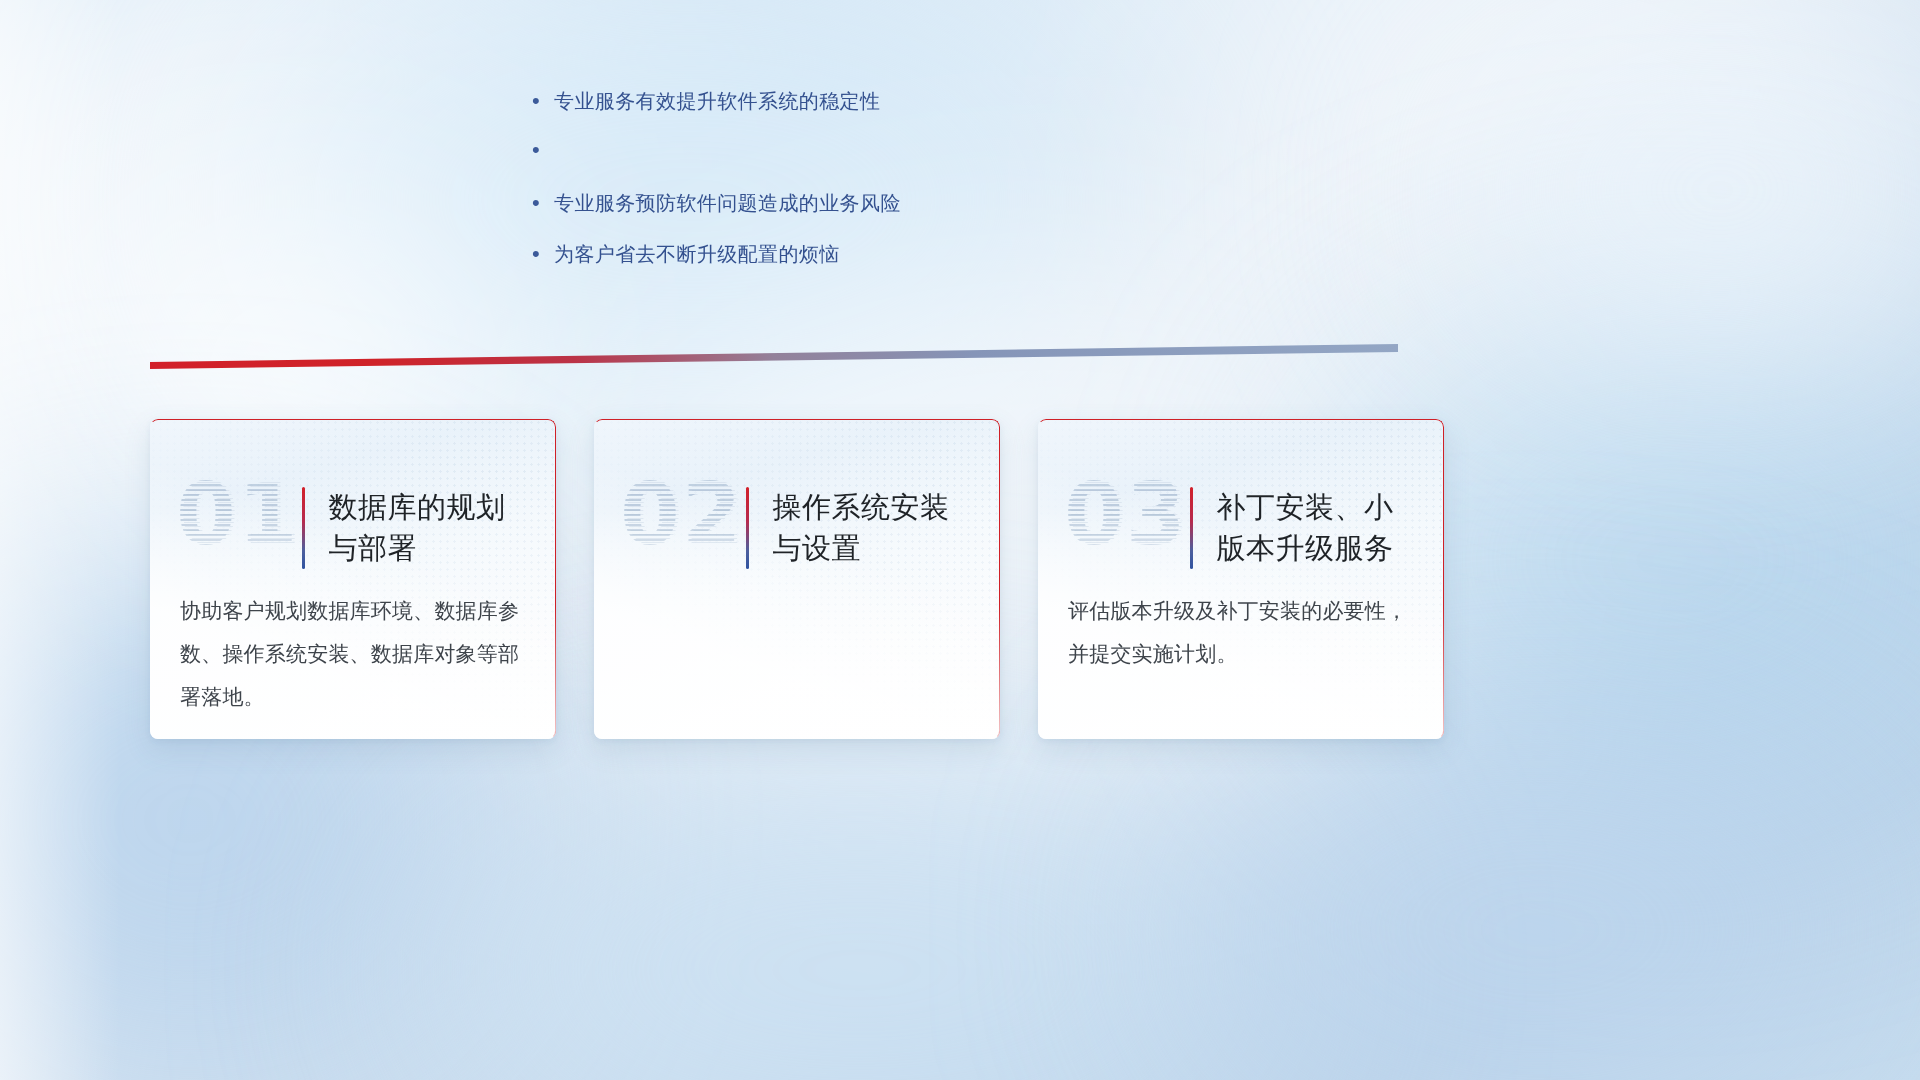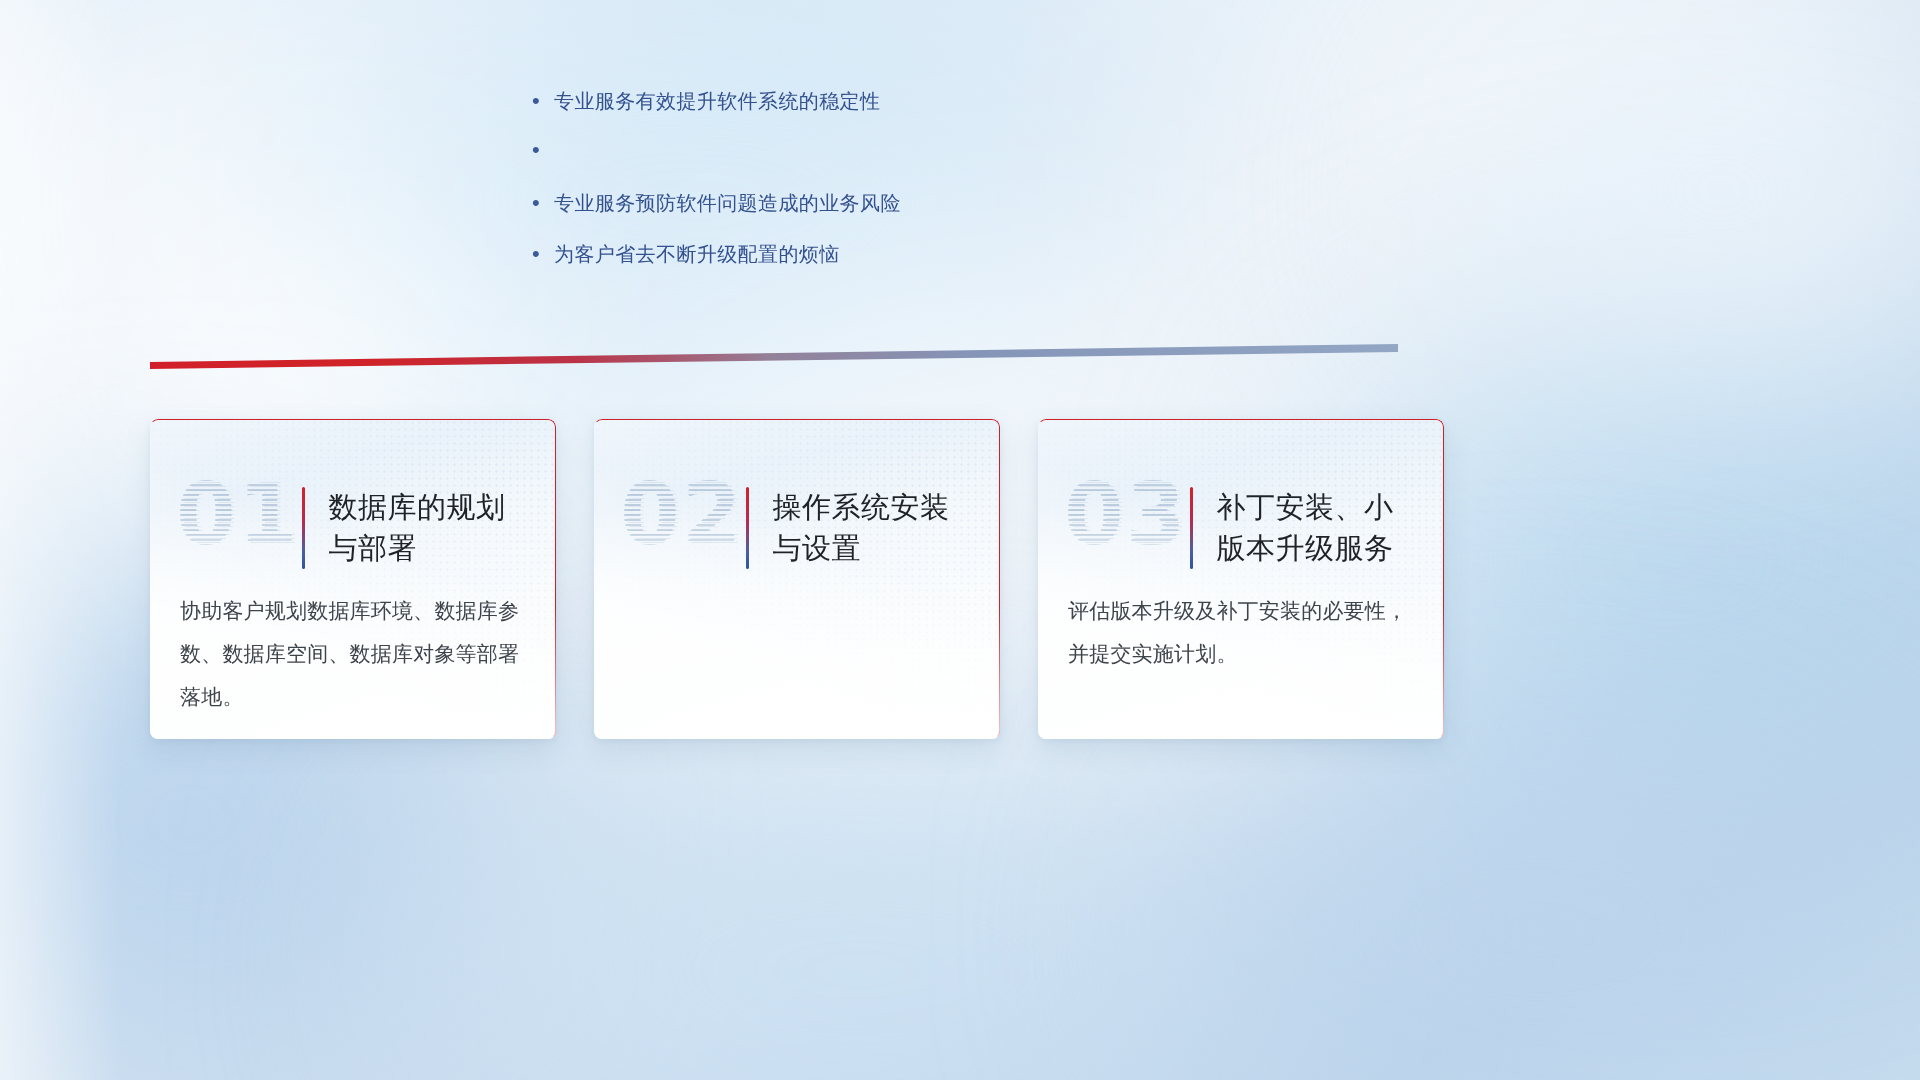--- a/index.html
+++ b/index.html
@@ -271,21 +271,21 @@
       <div class="frame-fade"></div>
       <div class="card-head">
         <div class="card-num">
           <span class="numtext ghost">01</span>
           <span class="numtext">01</span>
         </div>
         <div class="card-divider"></div>
         <div class="card-title">数据库的规划
 与部署</div>
       </div>
-      <div class="card-body">协助客户规划数据库环境、数据库参数、数据库空间、数据库对象等部署落地。</div>
+      <div class="card-body">协助客户规划数据库环境、数据库参数、操作系统安装、数据库对象等部署落地。</div>
     </div>
 
     <div class="card">
       <div class="dots"></div>
       <div class="frame-fade"></div>
       <div class="card-head">
         <div class="card-num">
           <span class="numtext ghost">02</span>
           <span class="numtext">02</span>
         </div>

